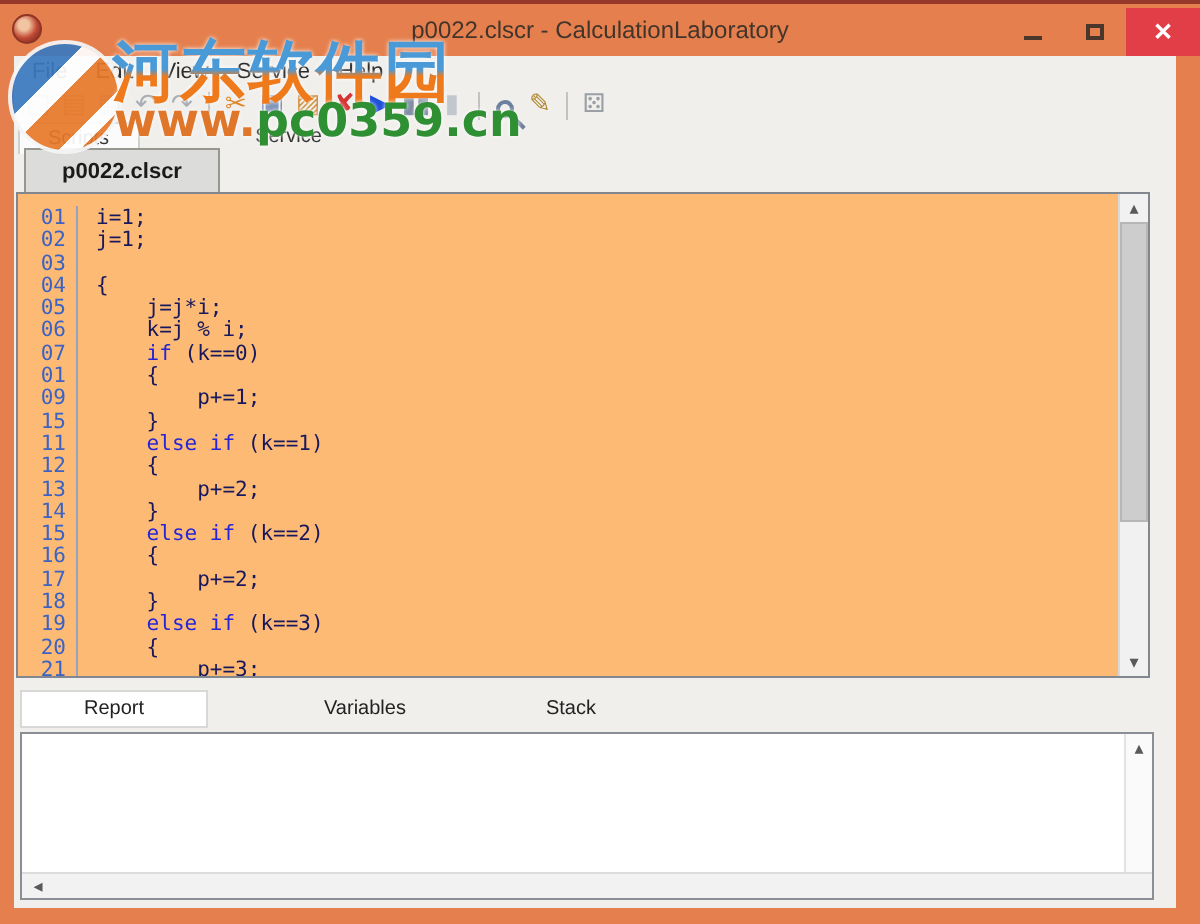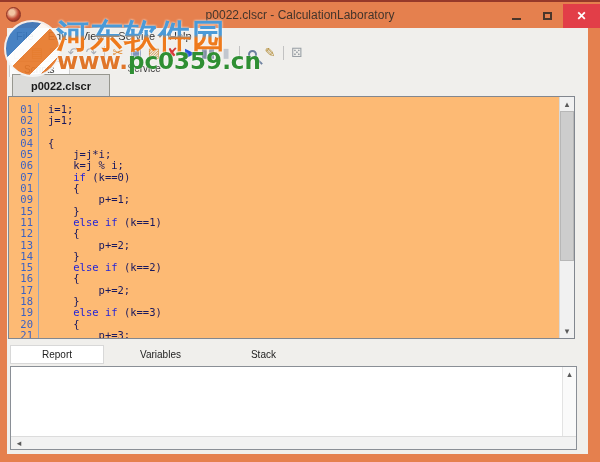--- a/index.html
+++ b/index.html
@@ -53,21 +53,21 @@
   .sb-arrow { height:14px; text-align:center; font-size:9px; color:#5a5a5a; line-height:14px; }
   .sb-thumb { background:#cdcdcd; border:1px solid #b7b7b7; width:100%; }
   .editor .sb-thumb { height:150px; }
   .sb-fill { flex:1; }
   
   .bottomtabs { position:absolute; left:3px; top:316px; height:20px; display:flex; align-items:center; }
   .btab { font-size:10px; color:#222; }
   .btab.active { width:94px; height:19px; background:#fff; border:1px solid #d8d8d8;
                  display:flex; align-items:center; justify-content:center; }
   .btab.plain { padding:0 0 0 0; }
-  .btab-variables { margin-left:36px; }
+  .btab-variables { margin-left:58px; }
   .btab-stack { margin-left:70px; }
   
   .output { position:absolute; left:3px; top:338px; width:567px; height:84px; background:#fff;
             border:1px solid #8a8f96; display:flex; flex-direction:column; overflow:hidden; }
   .out-main { flex:1; display:flex; }
   .out-text { flex:1; }
   .out-vscroll { flex:none; width:14px; background:#fafafa; border-left:1px solid #e3e3e3; }
   .out-hscroll { flex:none; height:13px; background:#f2f2f2; border-top:1px solid #dcdcdc;
                  display:flex; align-items:center; }
   .out-hscroll .sb-arrow { width:16px; height:13px; line-height:13px; }

